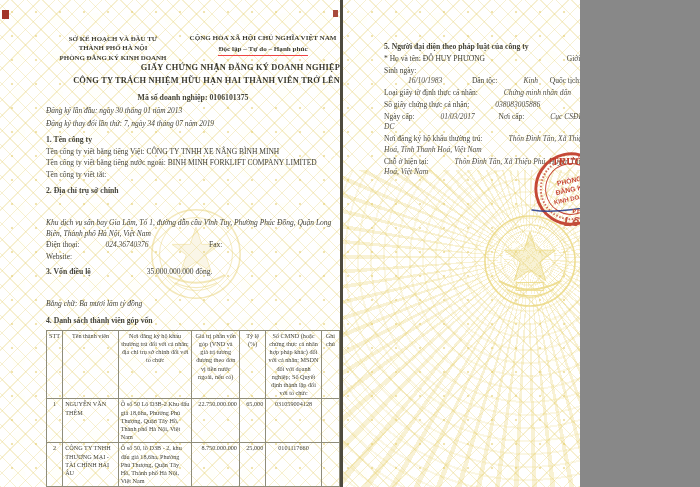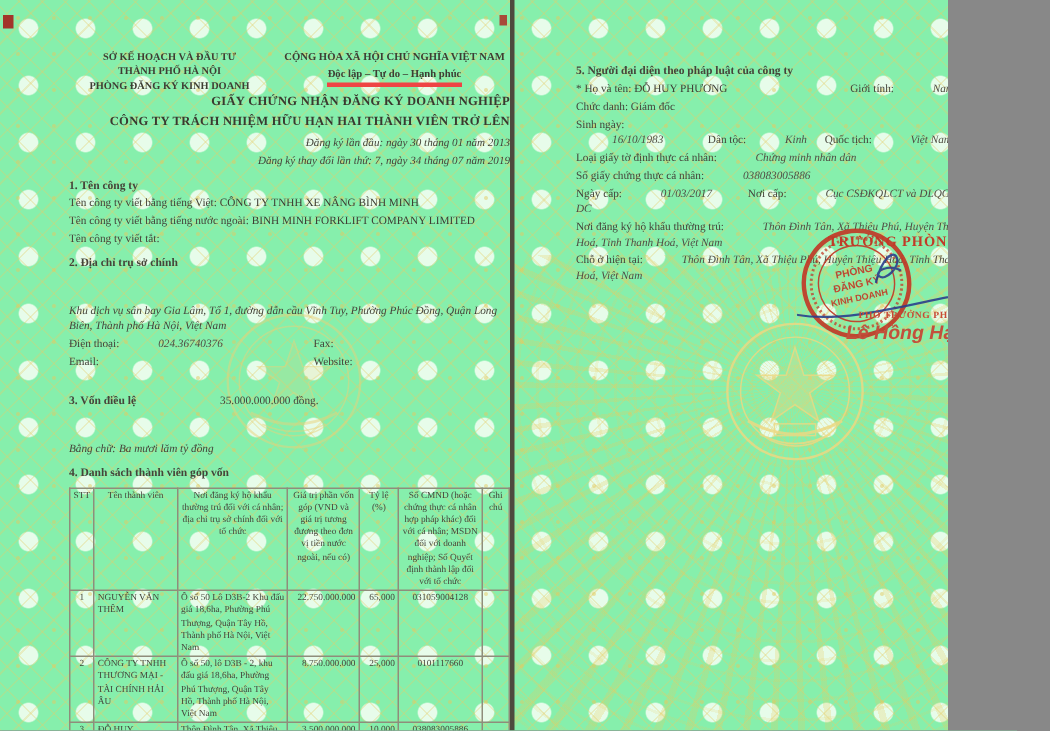--- a/index.html
+++ b/index.html
@@ -1,18 +1,18 @@
 <!DOCTYPE html>
 <html><head>
 <meta charset="utf-8">
 <style>
   html,body{margin:0;padding:0;background:#888;}
   .scan{
-    position:relative;width:632px;height:487px;overflow:hidden;
-    background:#86efac;
+    position:relative;width:580px;height:487px;overflow:hidden;
+    background:#ffffff;
     font-family:"Liberation Serif","DejaVu Serif",serif;
     color:#45443a;
   }
   
   .scan::before{
     content:"";position:absolute;inset:0;z-index:0;
     background-image:
       radial-gradient(circle, rgba(226,201,96,.50) 1px, rgba(226,201,96,0) 1.6px),
       repeating-linear-gradient(45deg, rgba(228,205,104,.30) 0 1px, rgba(228,205,104,0) 1px 11px),
       repeating-linear-gradient(-45deg, rgba(228,205,104,.30) 0 1px, rgba(228,205,104,0) 1px 11px),
@@ -30,24 +30,24 @@
   .watermark{position:absolute;z-index:0;}
 
   .page{position:absolute;top:0;height:487px;z-index:1;}
   .page-left{left:0;width:340px;}
   .page-right{left:331px;width:357px;}
 
   .lp-content{position:absolute;left:46px;top:34px;width:294px;font-size:7.5px;line-height:10.2px;}
   .header-row{display:flex;gap:6px;}
   .issuer{width:134px;text-align:center;font-weight:bold;font-size:6.9px;line-height:9.4px;color:#3e3d33;}
   .nation{flex:1;text-align:center;font-weight:bold;font-size:7.1px;line-height:9.6px;color:#3e3d33;}
-  .motto{display:inline-block;border-bottom:3px solid #ef4444;padding-bottom:1px;margin-top:1px;}
+  .motto{display:inline-block;border-bottom:1px solid #ef4444;padding-bottom:1px;margin-top:1px;}
   .cert-title{text-align:right;font-weight:bold;font-size:8.4px;line-height:12.5px;color:#3a392f;letter-spacing:.2px;}
   .code-line{margin-top:6px;text-align:center;font-weight:bold;font-size:7.8px;}
-  .reg-line{text-align:right;font-style:italic;font-size:7.4px;margin-top:2.5px;}
+  .reg-line{text-align:left;font-style:italic;font-size:7.4px;margin-top:2.5px;}
   .sec-h{font-weight:bold;margin-top:6px;font-size:7.7px;}
   .line{margin-top:1.5px;}
   .ital{font-style:italic;margin-top:22px;}
   .two-col{display:flex;}
   .two-col .c1{width:163px;}
   .amount{margin-left:56px;}
   .cap-row{display:flex;}
   .cap-row .sec-h{margin-top:0;}
 
   table.members{border-collapse:collapse;margin-top:4px;width:294px;table-layout:fixed;}
@@ -117,20 +117,24 @@
           <div>CỘNG HÒA XÃ HỘI CHỦ NGHĨA VIỆT NAM</div>
           <span class="motto">Độc lập – Tự do – Hạnh phúc</span>
         </div>
       </div>
 
       <div class="cert-title">
         <div>GIẤY CHỨNG NHẬN ĐĂNG KÝ DOANH NGHIỆP</div>
         <div>CÔNG TY TRÁCH NHIỆM HỮU HẠN HAI THÀNH VIÊN TRỞ LÊN</div>
       </div>
 
+      <div class="code-line">
+        <span>Mã số doanh nghiệp:</span>
+        <span>0106101375</span>
+      </div>
       <div class="reg-line">Đăng ký lần đầu: ngày 30 tháng 01 năm 2013</div>
       <div class="reg-line">Đăng ký thay đổi lần thứ: 7, ngày 34 tháng 07 năm 2019</div>
 
       <div class="sec-h">1. Tên công ty</div>
       <div class="line">
         <span class="lab">Tên công ty viết bằng tiếng Việt:</span>
         <span class="val-up">CÔNG TY TNHH XE NÂNG BÌNH MINH</span>
       </div>
       <div class="line">
         <span class="lab">Tên công ty viết bằng tiếng nước ngoài:</span>
@@ -141,25 +145,24 @@
       </div>
 
       <div class="sec-h">2. Địa chỉ trụ sở chính</div>
       <div class="line ital">Khu dịch vụ sân bay Gia Lâm, Tổ 1, đường dẫn cầu Vĩnh Tuy, Phường Phúc Đồng, Quận Long Biên, Thành phố Hà Nội, Việt Nam</div>
       <div class="line two-col">
         <span class="c1"><span class="lab">Điện thoại:</span>
         <span class="val">024.36740376</span></span>
         <span class="lab">Fax:</span>
       </div>
       <div class="line two-col">
-        <span class="c1"><span class="lab">Email:</span></span>
         <span class="lab">Website:</span>
       </div>
 
-      <div class="cap-row" style="margin-top:16px">
+      <div class="cap-row" style="margin-top:5px">
         <span class="sec-h">3. Vốn điều lệ</span>
         <span class="amount">35.000.000.000 đồng.</span>
       </div>
       <div class="line ital">
         <span>Bằng chữ:</span>
         <span>Ba mươi lăm tỷ đồng</span>
       </div>
 
       <div class="sec-h">4. Danh sách thành viên góp vốn</div>
 
@@ -223,24 +226,20 @@
     <div class="rp-content">
       <div class="sec-h">5. Người đại diện theo pháp luật của công ty</div>
 
       <div class="line fl">
         <span><span class="lab">* Họ và tên:</span>
         <span class="val-up">ĐỖ HUY PHƯƠNG</span></span>
         <span class="gender"><span class="lab">Giới tính:</span>
         <span class="val">Nam</span></span>
       </div>
 
-      <div class="line">
-        <span class="lab">Chức danh:</span>
-        <span>Giám đốc</span>
-      </div>
 
       <div class="line">
         <span class="w74"><span class="lab">Sinh ngày:</span>
         <span class="val">16/10/1983</span></span>
         <span class="w75"><span class="lab">Dân tộc:</span>
         <span class="val">Kinh</span></span>
         <span><span class="lab">Quốc tịch:</span>
         <span class="val">Việt Nam</span></span>
       </div>
 

